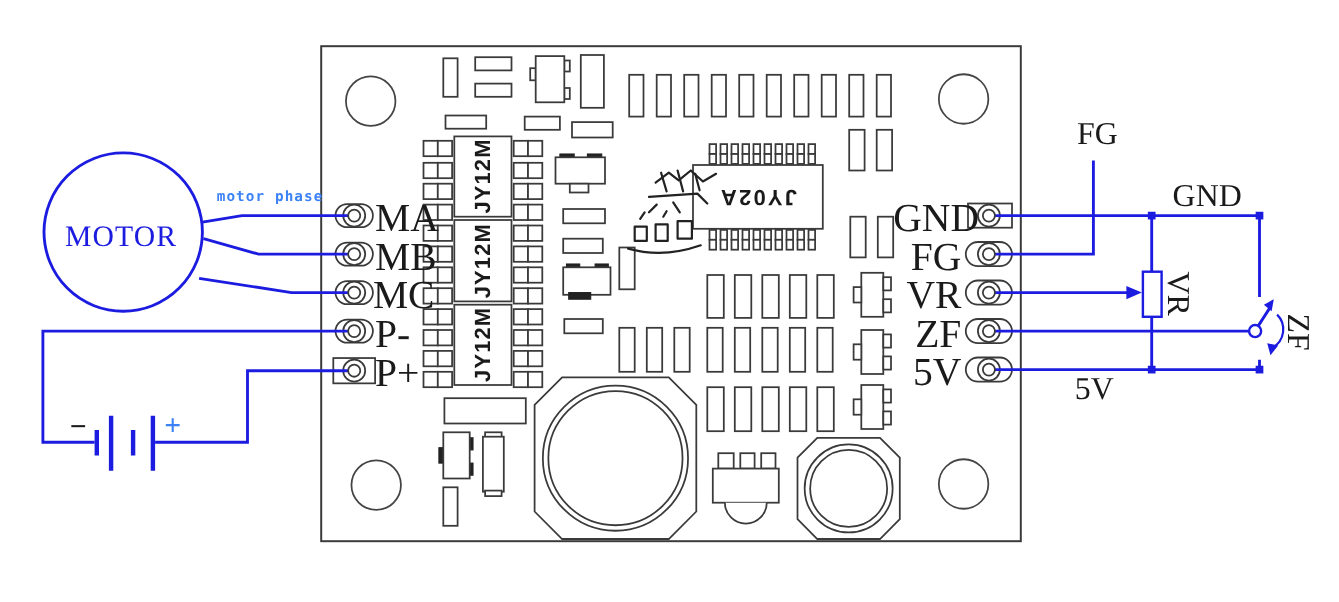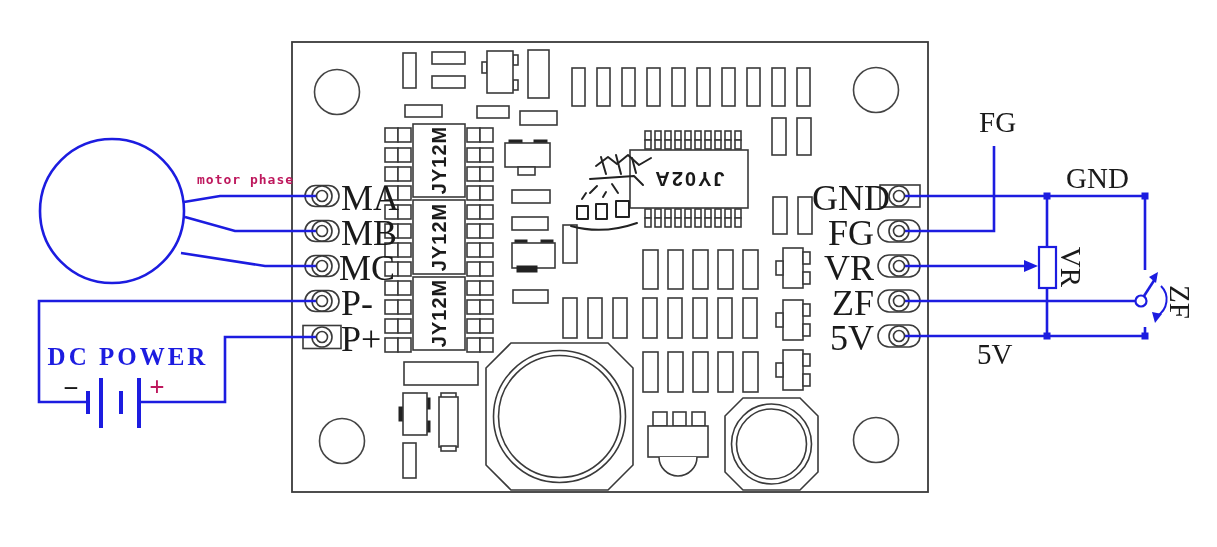--- a/index.html
+++ b/index.html
@@ -12,21 +12,21 @@
   .h{fill:none;stroke:#444;stroke-width:1.6;}
   .k{fill:none;stroke:#222;stroke-width:2;stroke-linecap:round;stroke-linejoin:round;}
   .w{fill:none;stroke:#1c1ce0;stroke-width:2.6;}
   .wb{fill:none;stroke:#1c1ce0;stroke-width:4;}
   .wf{fill:#1c1ce0;stroke:none;}
   .pot{fill:#fff;stroke:#1c1ce0;stroke-width:2.2;}
   .lbl{position:absolute;white-space:nowrap;color:#1a1a1a;line-height:1;}
   .serif28{font-size:36px;}
   .ext{font-size:29px;}
   .blue{color:#1c1ce0;}
-  .red{color:#be185d;}
+  .red{color:#3b82f6;}
   .ctr{transform:translate(-50%,-50%);}
   .rot90{transform:translate(-50%,-50%) rotate(90deg);}
   .rotm90{transform:translate(-50%,-50%) rotate(-90deg);}
   .rot180{transform:translate(-50%,-50%) rotate(180deg);}
   .icfont{font-family:"Liberation Sans",sans-serif;font-weight:600;letter-spacing:1px;font-size:20px;color:#1a1a1a;}
   .mono{font-family:"DejaVu Sans Mono",monospace;font-weight:700;font-size:13px;letter-spacing:1px;}
 </style>
 </head>
 <body>
 
@@ -313,22 +313,22 @@
         <circle cx="322" cy="301" r="5.5" class="c"></circle>
         <circle cx="322" cy="337" r="5.5" class="c"></circle>
         <circle cx="899" cy="196" r="5.5" class="c"></circle>
         <circle cx="899" cy="231" r="5.5" class="c"></circle>
         <circle cx="899" cy="266" r="5.5" class="c"></circle>
         <circle cx="899" cy="301" r="5.5" class="c"></circle>
         <circle cx="899" cy="336" r="5.5" class="c"></circle>
       </g>
   </svg>
 
+  <div class="lbl ctr blue" style="left:110px;top:215px;font-size:27px;letter-spacing:1px;">MOTOR</div>
   <div class="lbl mono red" style="left:197px;top:173px;">motor phase</div>
-  <div class="lbl ctr blue" style="left:128px;top:356px;font-size:25px;font-weight:700;letter-spacing:3px;">DC POWER</div>
   <div class="lbl ctr" style="left:71px;top:388px;font-size:27px;font-weight:700;">−</div>
   <div class="lbl ctr red" style="left:157px;top:387px;font-size:27px;font-weight:700;">+</div>
 
   <div class="lbl serif28" style="left:341px;top:180px;">MA</div>
   <div class="lbl serif28" style="left:341px;top:215px;text-align:center;">MB</div>
   <div class="lbl serif28" style="left:339px;top:250px;">MC</div>
   <div class="lbl serif28" style="left:341px;top:285px;">P-</div>
   <div class="lbl serif28" style="left:341px;top:321px;">P+</div>
 
   <div class="lbl serif28" style="left:812px;width:62px;text-align:right;top:180px;">GND</div>

